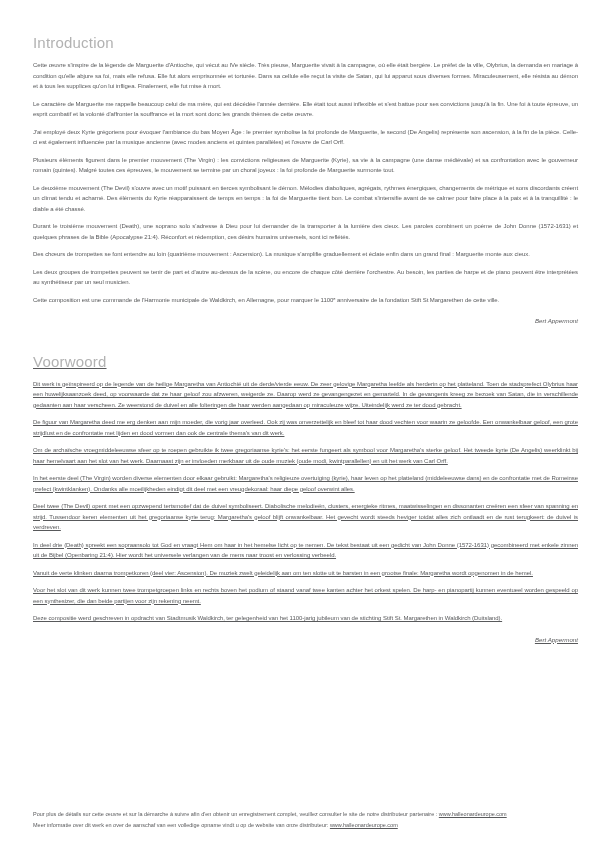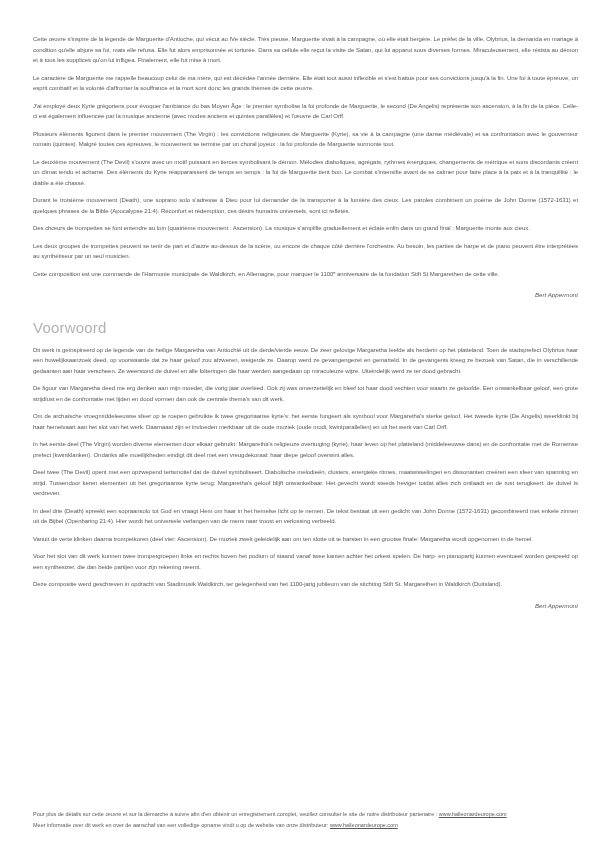--- a/index.html
+++ b/index.html
@@ -21,21 +21,21 @@
     left:33px;right:33px;top:34px;
   }
   .section-heading{
     font-size:15px;
     font-weight:400;
     color:var(--heading);
     margin:0 0 9px 0;
     letter-spacing:.2px;
   }
   .section{margin:0;}
-  .section + .section{margin-top:18px;}
+  .section + .section{margin-top:26px;text-decoration:underline;}
   p.body-par{
     font-size:6px;
     line-height:10.5px;
     letter-spacing:-0.05px;
     margin:0 0 7px 0;
     text-align:justify;
   }
   .signature{
     font-size:6.2px;
     line-height:10.5px;
@@ -57,20 +57,21 @@
     cursor:pointer;
   }
 </style>
 </head>
 <body>
 
 <div class="page">
   <div class="content">
 
     <section class="section">
+      <h2 class="section-heading">Introduction</h2>
       <p class="body-par">Cette œuvre s'inspire de la légende de Marguerite d'Antioche, qui vécut au IVe siècle. Très pieuse, Marguerite vivait à la campagne, où elle était bergère. Le préfet de la ville, Olybrius, la demanda en mariage à condition qu'elle abjure sa foi, mais elle refusa. Elle fut alors emprisonnée et torturée. Dans sa cellule elle reçut la visite de Satan, qui lui apparut sous diverses formes. Miraculeusement, elle résista au démon et à tous les supplices qu'on lui infligea. Finalement, elle fut mise à mort.</p>
       <p class="body-par">Le caractère de Marguerite me rappelle beaucoup celui de ma mère, qui est décédée l'année dernière. Elle était tout aussi inflexible et s'est battue pour ses convictions jusqu'à la fin. Une foi à toute épreuve, un esprit combatif et la volonté d'affronter la souffrance et la mort sont donc les grands thèmes de cette œuvre.</p>
       <p class="body-par">J'ai employé deux Kyrie grégoriens pour évoquer l'ambiance du bas Moyen Âge : le premier symbolise la foi profonde de Marguerite, le second (De Angelis) représente son ascension, à la fin de la pièce. Celle-ci est également influencée par la musique ancienne (avec modes anciens et quintes parallèles) et l'œuvre de Carl Orff.</p>
       <p class="body-par">Plusieurs éléments figurent dans le premier mouvement (The Virgin) : les convictions religieuses de Marguerite (Kyrie), sa vie à la campagne (une danse médiévale) et sa confrontation avec le gouverneur romain (quintes). Malgré toutes ces épreuves, le mouvement se termine par un choral joyeux : la foi profonde de Marguerite surmonte tout.</p>
       <p class="body-par">Le deuxième mouvement (The Devil) s'ouvre avec un motif puissant en tierces symbolisant le démon. Mélodies diaboliques, agrégats, rythmes énergiques, changements de métrique et sons discordants créent un climat tendu et acharné. Des éléments du Kyrie réapparaissent de temps en temps : la foi de Marguerite tient bon. Le combat s'intensifie avant de se calmer pour faire place à la paix et à la tranquillité : le diable a été chassé.</p>
       <p class="body-par">Durant le troisième mouvement (Death), une soprano solo s'adresse à Dieu pour lui demander de la transporter à la lumière des cieux. Les paroles combinent un poème de John Donne (1572-1631) et quelques phrases de la Bible (Apocalypse 21:4). Réconfort et rédemption, ces désirs humains universels, sont ici reflétés.</p>
       <p class="body-par">Des chœurs de trompettes se font entendre au loin (quatrième mouvement : Ascension). La musique s'amplifie graduellement et éclate enfin dans un grand final : Marguerite monte aux cieux.</p>
       <p class="body-par">Les deux groupes de trompettes peuvent se tenir de part et d'autre au-dessus de la scène, ou encore de chaque côté derrière l'orchestre. Au besoin, les parties de harpe et de piano peuvent être interprétées au synthétiseur par un seul musicien.</p>
       <p class="body-par">Cette composition est une commande de l'Harmonie municipale de Waldkirch, en Allemagne, pour marquer le 1100ᵉ anniversaire de la fondation Stift St Margarethen de cette ville.</p>
       <div class="signature">Bert Appermont</div>

